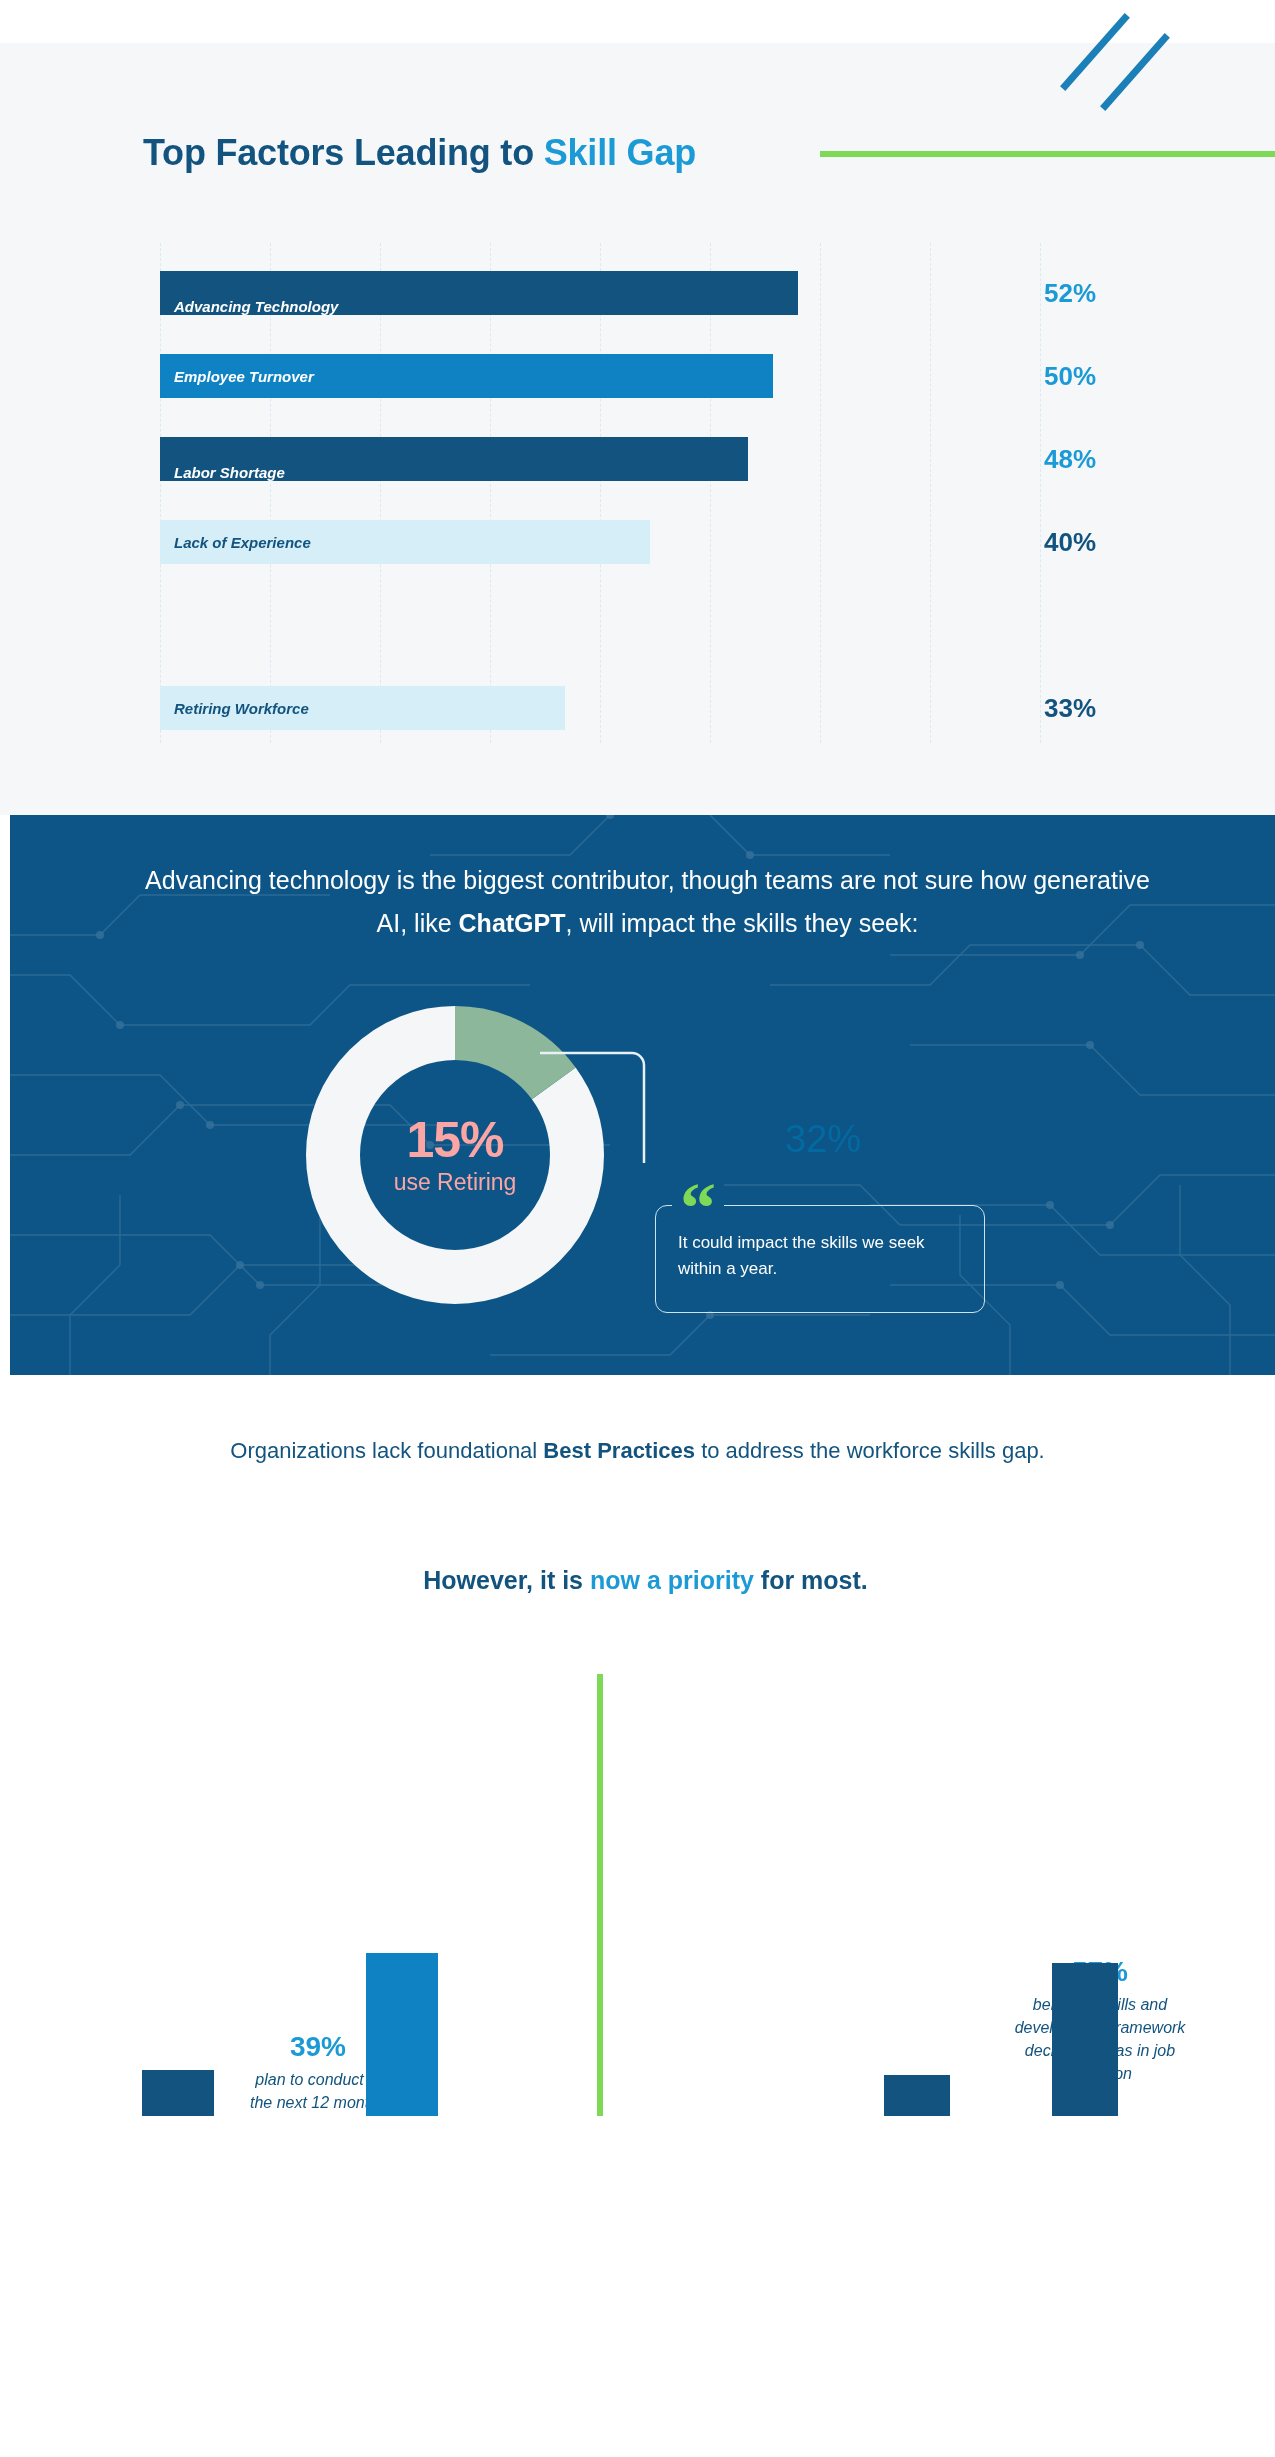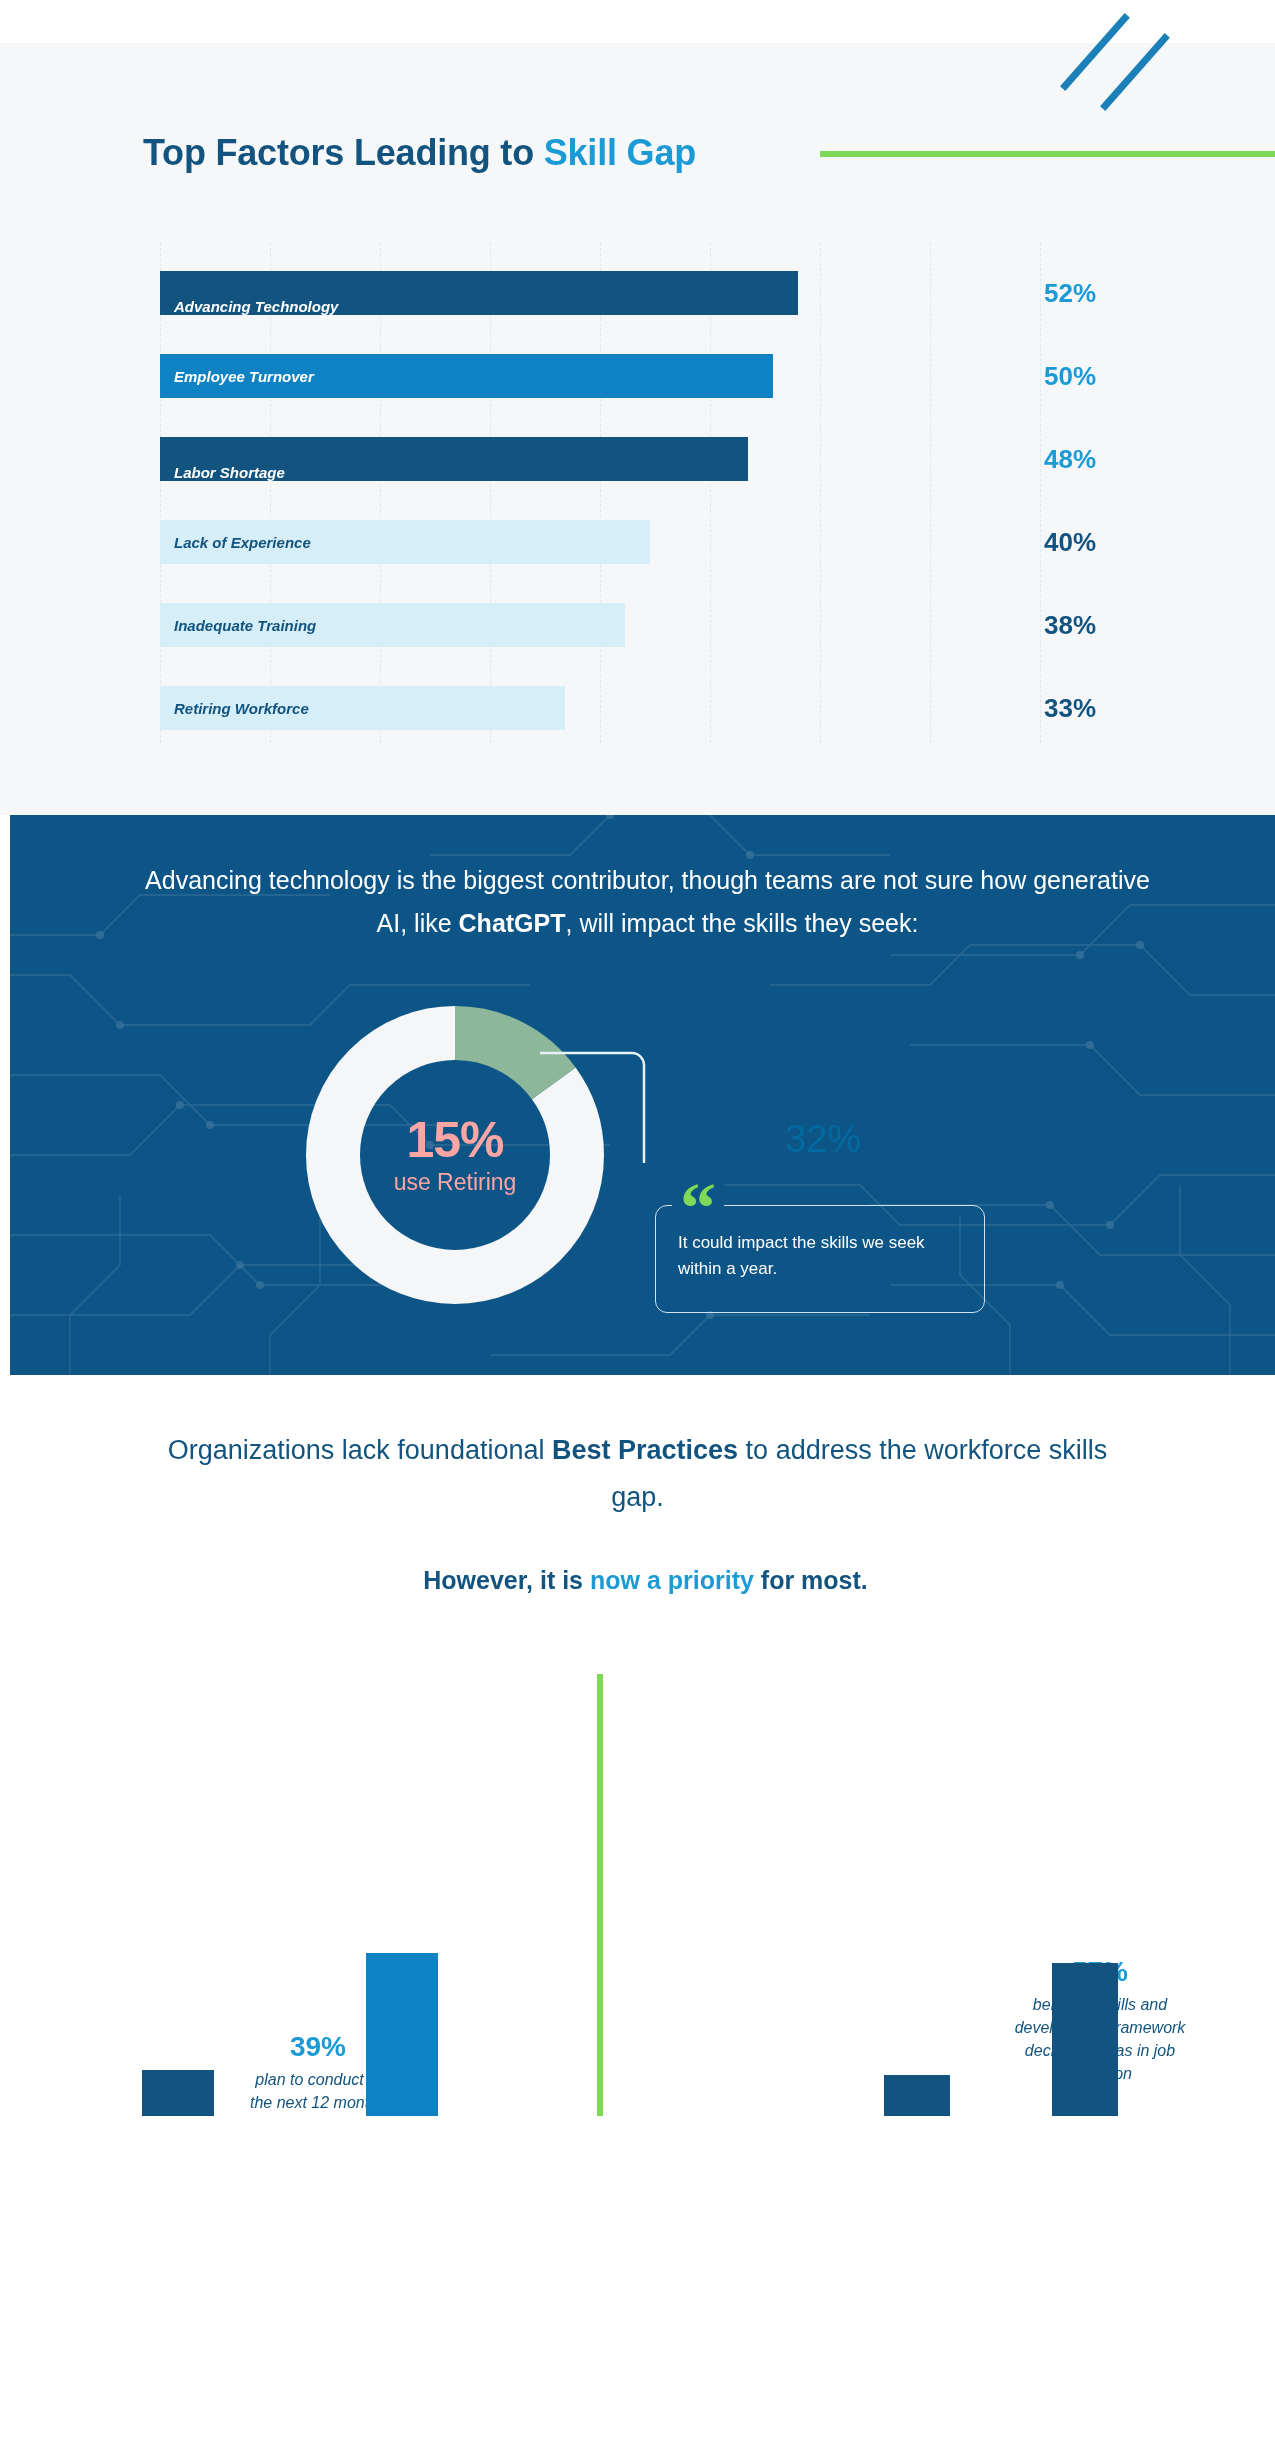--- a/index.html
+++ b/index.html
@@ -269,21 +269,21 @@
     height: 70px;
   }
 
   .lead-1 {
     position: absolute;
     left: 0;
     top: 52px;
     width: 1275px;
     text-align: center;
     color: #12547f;
-    font-size: 27px;
+    font-size: 22px;
     line-height: 47px;
     padding: 0 150px;
   }
   .lead-1 b { font-weight: bold; }
   .lead-2 {
     position: absolute;
     left: 0;
     top: 188px;
     width: 1275px;
     text-align: center;
@@ -396,26 +396,20 @@
       <div class="hbar-value accent">48%</div>
     </div>
 
     <div class="hbar-row" style="top:277px">
       <div class="hbar light" style="width:490px">
         <span class="hbar-label">Lack of Experience</span>
       </div>
       <div class="hbar-value deep">40%</div>
     </div>
 
-    <div class="hbar-row" style="top:360px">
-      <div class="hbar light" style="width:465px">
-        <span class="hbar-label">Inadequate Training</span>
-      </div>
-      <div class="hbar-value deep">38%</div>
-    </div>
 
     <div class="hbar-row" style="top:443px">
       <div class="hbar light" style="width:405px">
         <span class="hbar-label">Retiring Workforce</span>
       </div>
       <div class="hbar-value deep">33%</div>
     </div>
   </div>
 
   <div class="section-dark">

